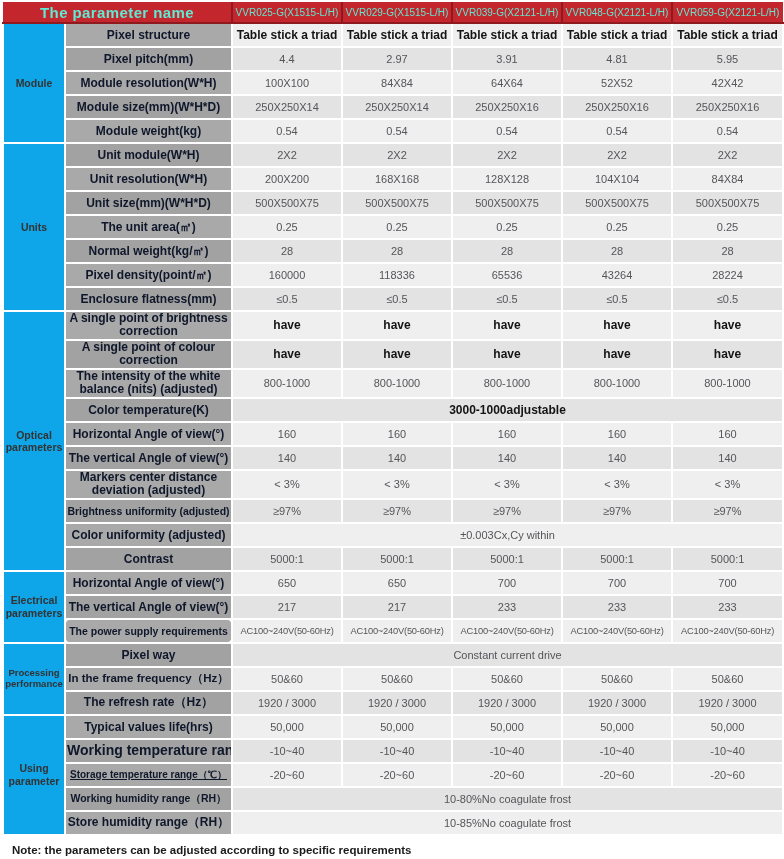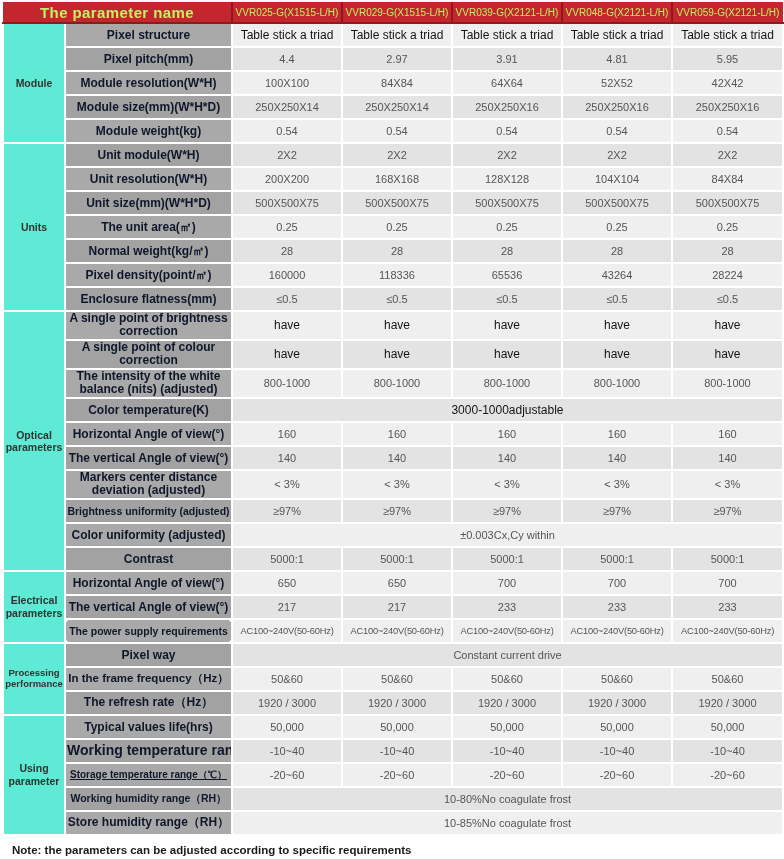--- a/index.html
+++ b/index.html
@@ -1,32 +1,32 @@
 <!DOCTYPE html>
 <html><head>
 <meta charset="utf-8">
 <style>
   html,body{margin:0;padding:0;background:#ffffff;}
   body{width:784px;height:859px;font-family:"Liberation Sans",sans-serif;}
   .wrap{padding:2px 2px 0 2px;}
   table{border-collapse:collapse;table-layout:fixed;width:780px;}
   th,td{padding:0 1px;text-align:center;vertical-align:middle;overflow:hidden;}
-  thead th{background:#C3262C;color:#bef264;height:20px;border-bottom:2px solid #8E191E;}
+  thead th{background:#C3262C;color:#5eead4;height:20px;border-bottom:2px solid #8E191E;}
   th.param-header{font-size:15px;font-weight:bold;letter-spacing:.4px;}
   th.model{font-size:10px;font-weight:normal;border-left:2px solid #8E191E;white-space:nowrap;}
   td{height:22px;border:2px solid #ffffff;}
-  td.category{background:#5eead4;font-weight:bold;font-size:10.5px;color:#333333;line-height:1.15;}
+  td.category{background:#0ea5e9;font-weight:bold;font-size:10.5px;color:#333333;line-height:1.15;}
   td.param{font-weight:bold;font-size:12px;color:#0f172a;white-space:nowrap;}
   td.param.small{font-size:12px;line-height:1.12;white-space:normal;margin-top:24px;}
   td.param.r0{background:#A9A9A9;}
   td.param.r1{background:#A2A2A2;}
   td.value{font-size:11px;color:#55555a;white-space:nowrap;}
   td.value.r0{background:#EFEFEF;}
   td.value.r1{background:#E3E3E3;}
-  td.value.bold{font-weight:normal;color:#141414;font-size:12px;}
+  td.value.bold{font-weight:bold;color:#141414;font-size:12px;}
   td.value.smallv{font-size:9.3px;letter-spacing:-0.2px;}
   .note{margin:8px 0 0 10px;font-size:11.5px;font-weight:bold;color:#1a1a1a;}
 </style>
 </head>
 <body>
 
 <div class="wrap">
   <table>
     <colgroup>
       <col style="width:62px">

